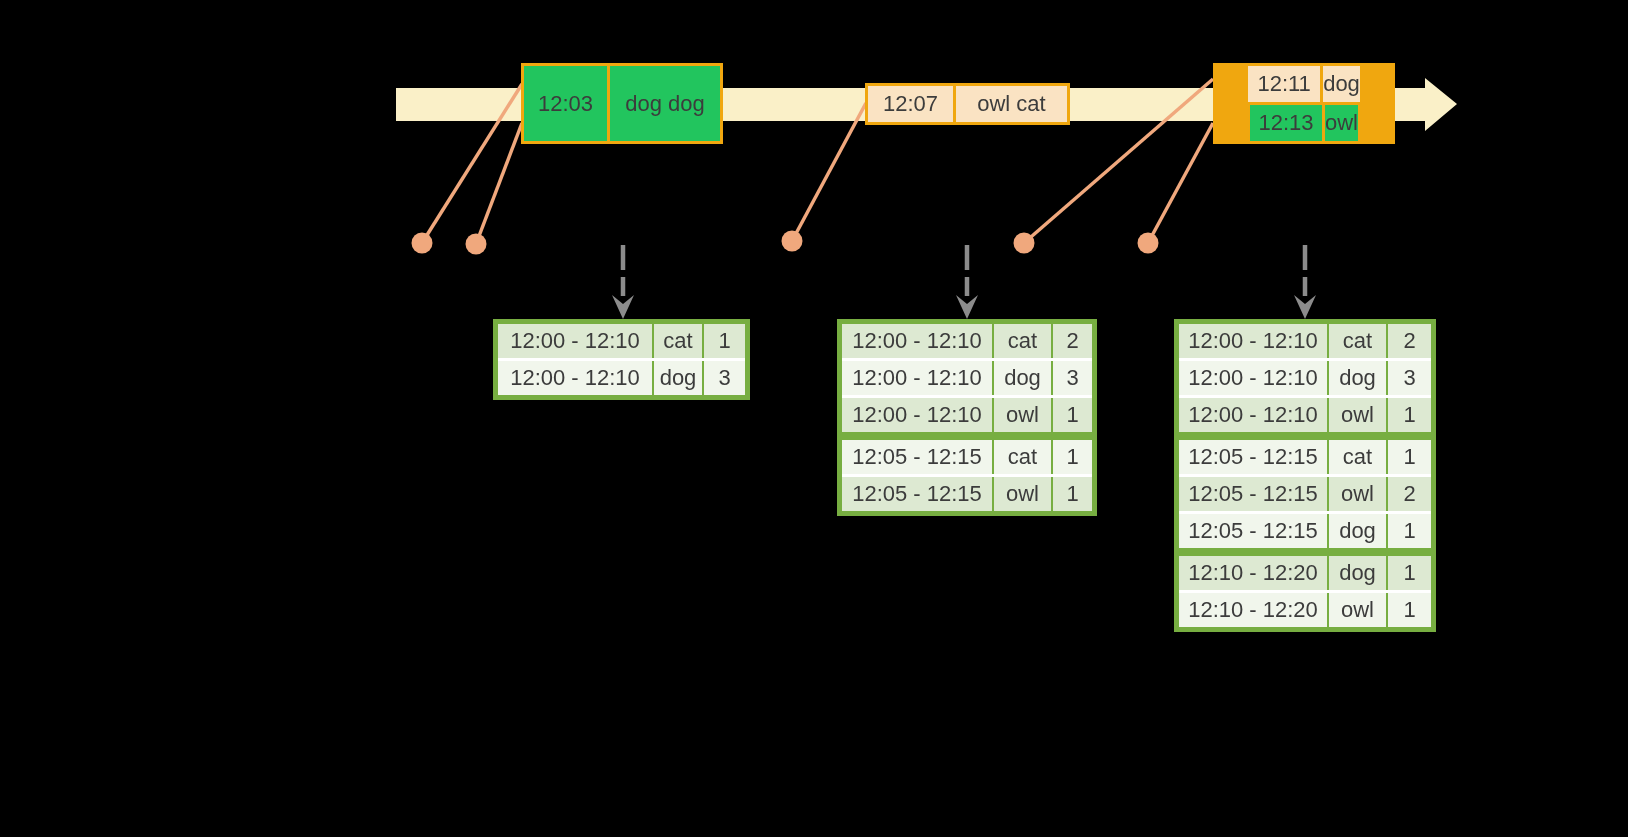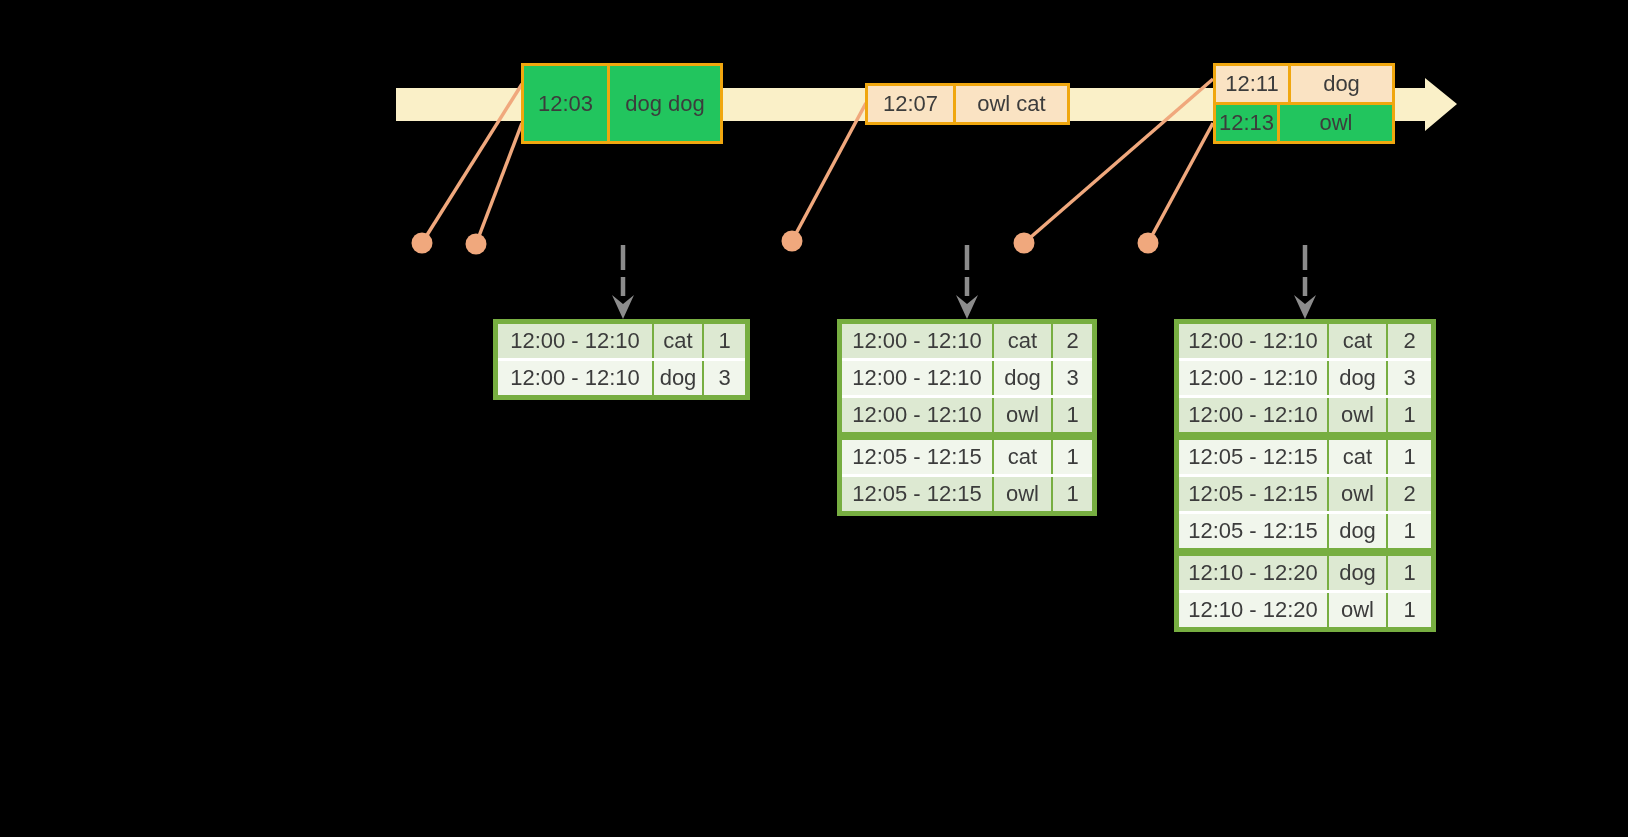--- a/index.html
+++ b/index.html
@@ -85,27 +85,27 @@
   </div>
 </div>
 
 <div class="etable" style="left:865px;top:83px;width:205px;height:42px;">
   <div class="erow">
     <div class="ecell efill-peach" style="width:85px;text-align:center;">12:07</div>
     <div class="ecell word efill-peach">owl cat</div>
   </div>
 </div>
 
-<div class="etable" style="left:1213px;top:63px;width:182px;height:81px;">
+<div class="etable" style="left:1213px;top:63px;width:182px;height:81px;align-items:center;">
   <div class="erow">
     <div class="ecell efill-peach" style="width:72px;">12:11</div>
     <div class="ecell word efill-peach">dog</div>
   </div>
   <div class="erow">
-    <div class="ecell efill-cream" style="width:61px;">12:13</div>
+    <div class="ecell efill-cream" style="width:72px;">12:13</div>
     <div class="ecell word efill-cream">owl</div>
   </div>
 </div>
 
 <div class="gtable" style="left:493px;top:319px;width:257px;height:81px;">
   <div class="grow">
     <div class="gcell gfill-dark" style="width:154px;">12:00 - 12:10</div>
     <div class="gcell gfill-dark" style="width:48px;">cat</div>
     <div class="gcell count gfill-dark">1</div>
   </div>

